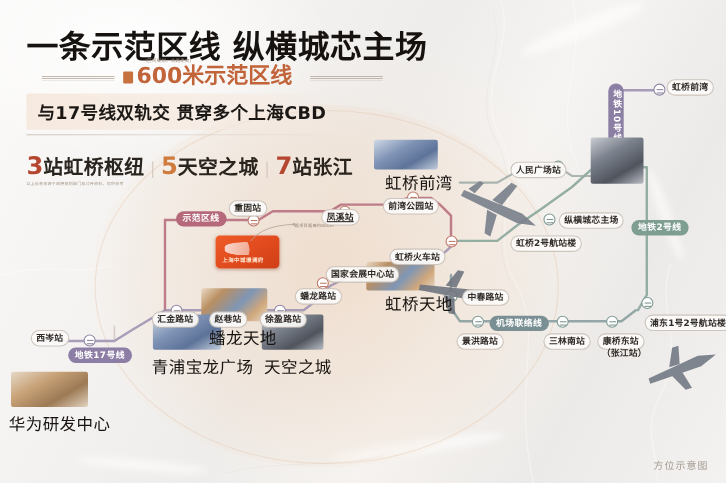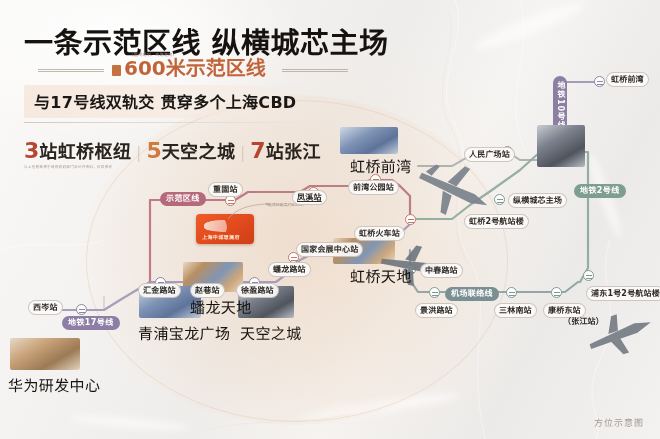--- a/index.html
+++ b/index.html
@@ -254,21 +254,21 @@
     <div class="node purple" style="left:594px;top:76px;"></div>
     <div class="node teal" style="left:405px;top:264px;"></div>
     <div class="node teal" style="left:429px;top:287px;"></div>
     <div class="node teal" style="left:506px;top:287px;"></div>
     <div class="node teal" style="left:551px;top:287px;"></div>
     <div class="node teal" style="left:583px;top:270px;"></div>
 
     <div class="lbl" style="left:160px;top:192px;background:#b5697a;">示范区线</div>
     <div class="lbl" style="left:62px;top:316px;background:#8d7ea5;">地铁17号线</div>
     <div class="lbl vert" style="left:553px;top:76px;background:#8c7fa4;">地铁10号线</div>
-    <div class="lbl" style="left:574px;top:184px;background:#7f9e92;">地铁2号线</div>
+    <div class="lbl" style="left:574px;top:200px;background:#7f9e92;">地铁2号线</div>
     <div class="lbl" style="left:445px;top:287px;background:#7a8f94;">机场联络线</div>
 
     <div class="photo ph-blue" style="left:340px;top:127px;width:58px;height:27px;"></div>
     <div class="photo ph-mix" style="left:183px;top:262px;width:60px;height:30px;"></div>
     <div class="photo ph-mix" style="left:333px;top:238px;width:62px;height:26px;"></div>
     <div class="photo ph-blue" style="left:139px;top:286px;width:62px;height:32px;"></div>
     <div class="photo ph-dark" style="left:238px;top:286px;width:56px;height:32px;"></div>
     <div class="photo ph-warm" style="left:10px;top:338px;width:70px;height:32px;"></div>
     <div class="photo ph-dark" style="left:537px;top:125px;width:48px;height:42px;"></div>
 
@@ -316,21 +316,21 @@
     <div class="stn" style="left:296px;top:242px;">国家会展中心站</div>
     <div class="stn" style="left:354px;top:226px;">虹桥火车站</div>
     <div class="stn" style="left:420px;top:214px;margin-left:44px;">虹桥2号航站楼</div>
     <div class="stn" style="left:464px;top:147px;">人民广场站</div>
     <div class="stn" style="left:508px;top:193px;">纵横城芯主场</div>
     <div class="stn" style="left:606px;top:72px;">虹桥前湾</div>
     <div class="stn" style="left:420px;top:263px;">中春路站</div>
     <div class="stn" style="left:415px;top:303px;">景洪路站</div>
     <div class="stn" style="left:494px;top:303px;">三林南站</div>
     <div class="stn" style="left:543px;top:303px;">康桥东站</div>
-    <div class="stn sub" style="left:545px;top:316px;margin-left:16px;">（张江站）</div>
+    <div class="stn sub" style="left:545px;top:316px;">（张江站）</div>
     <div class="stn" style="left:586px;top:286px;">浦东1号2号航站楼</div>
 
     <div class="lm" style="left:350px;top:155px;">虹桥前湾</div>
     <div class="lm" style="left:350px;top:265px;">虹桥天地</div>
     <div class="lm" style="left:190px;top:296px;">蟠龙天地</div>
     <div class="lm" style="left:138px;top:322px;">青浦宝龙广场</div>
     <div class="lm" style="left:240px;top:322px;">天空之城</div>
     <div class="lm" style="left:8px;top:374px;">华为研发中心</div>
 
   </div>

